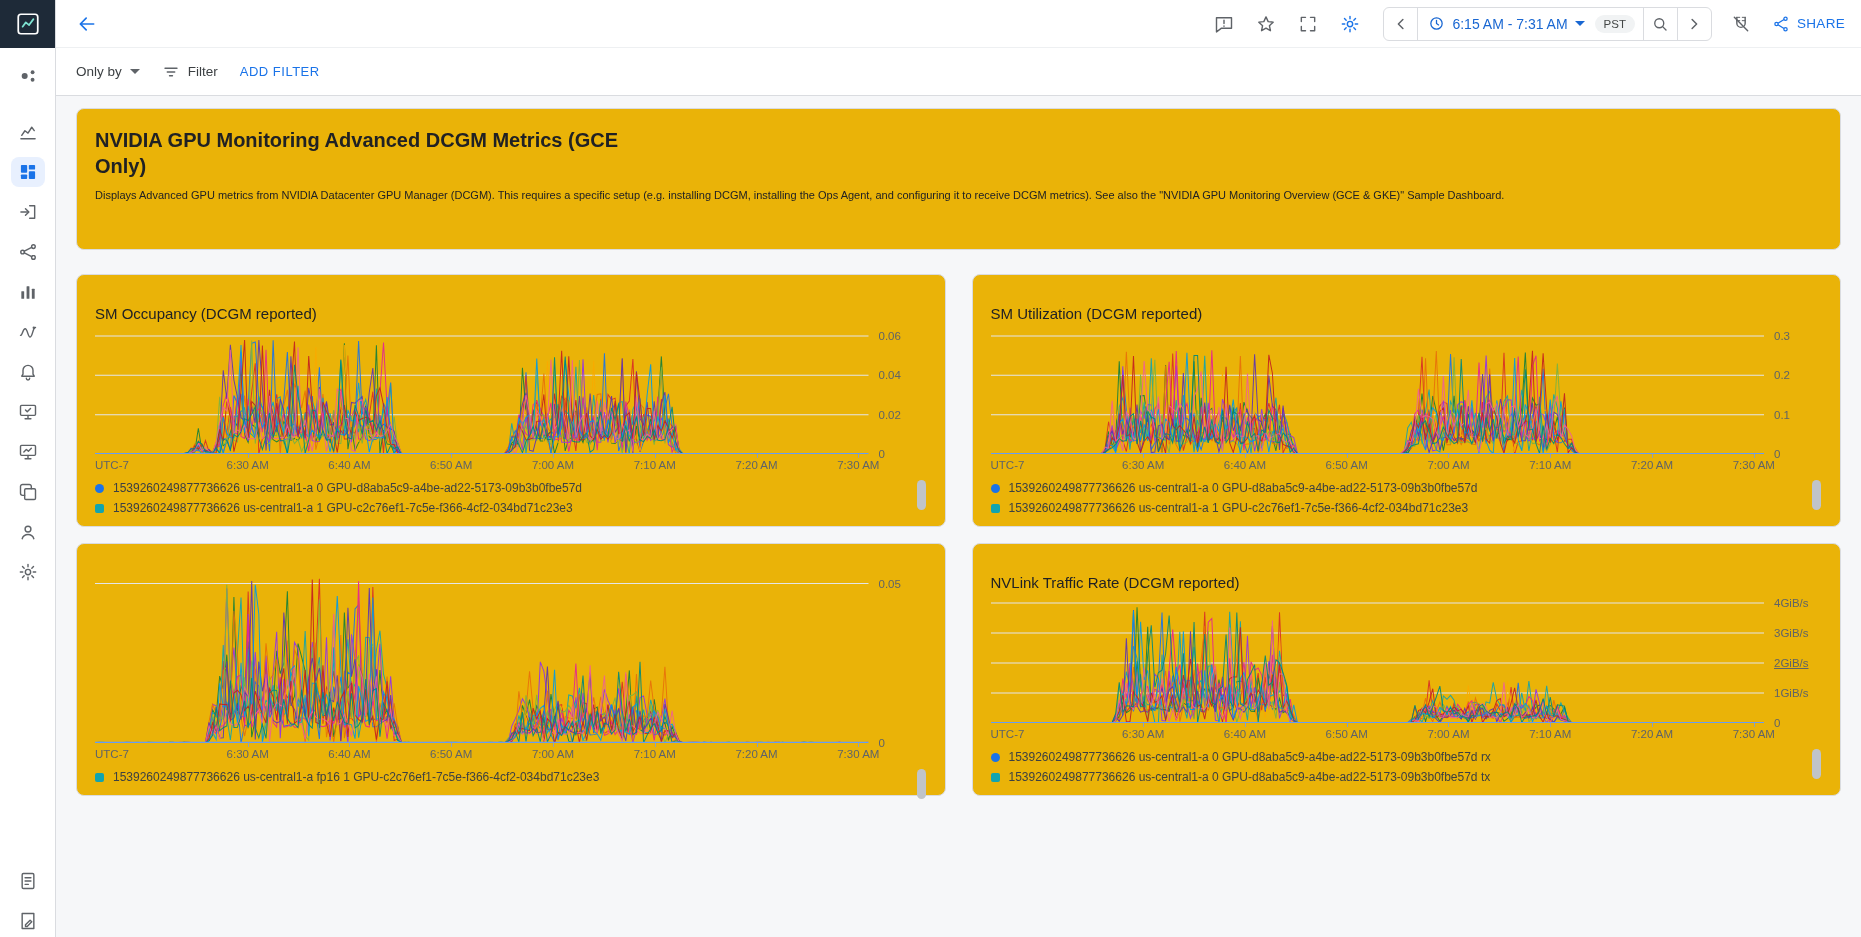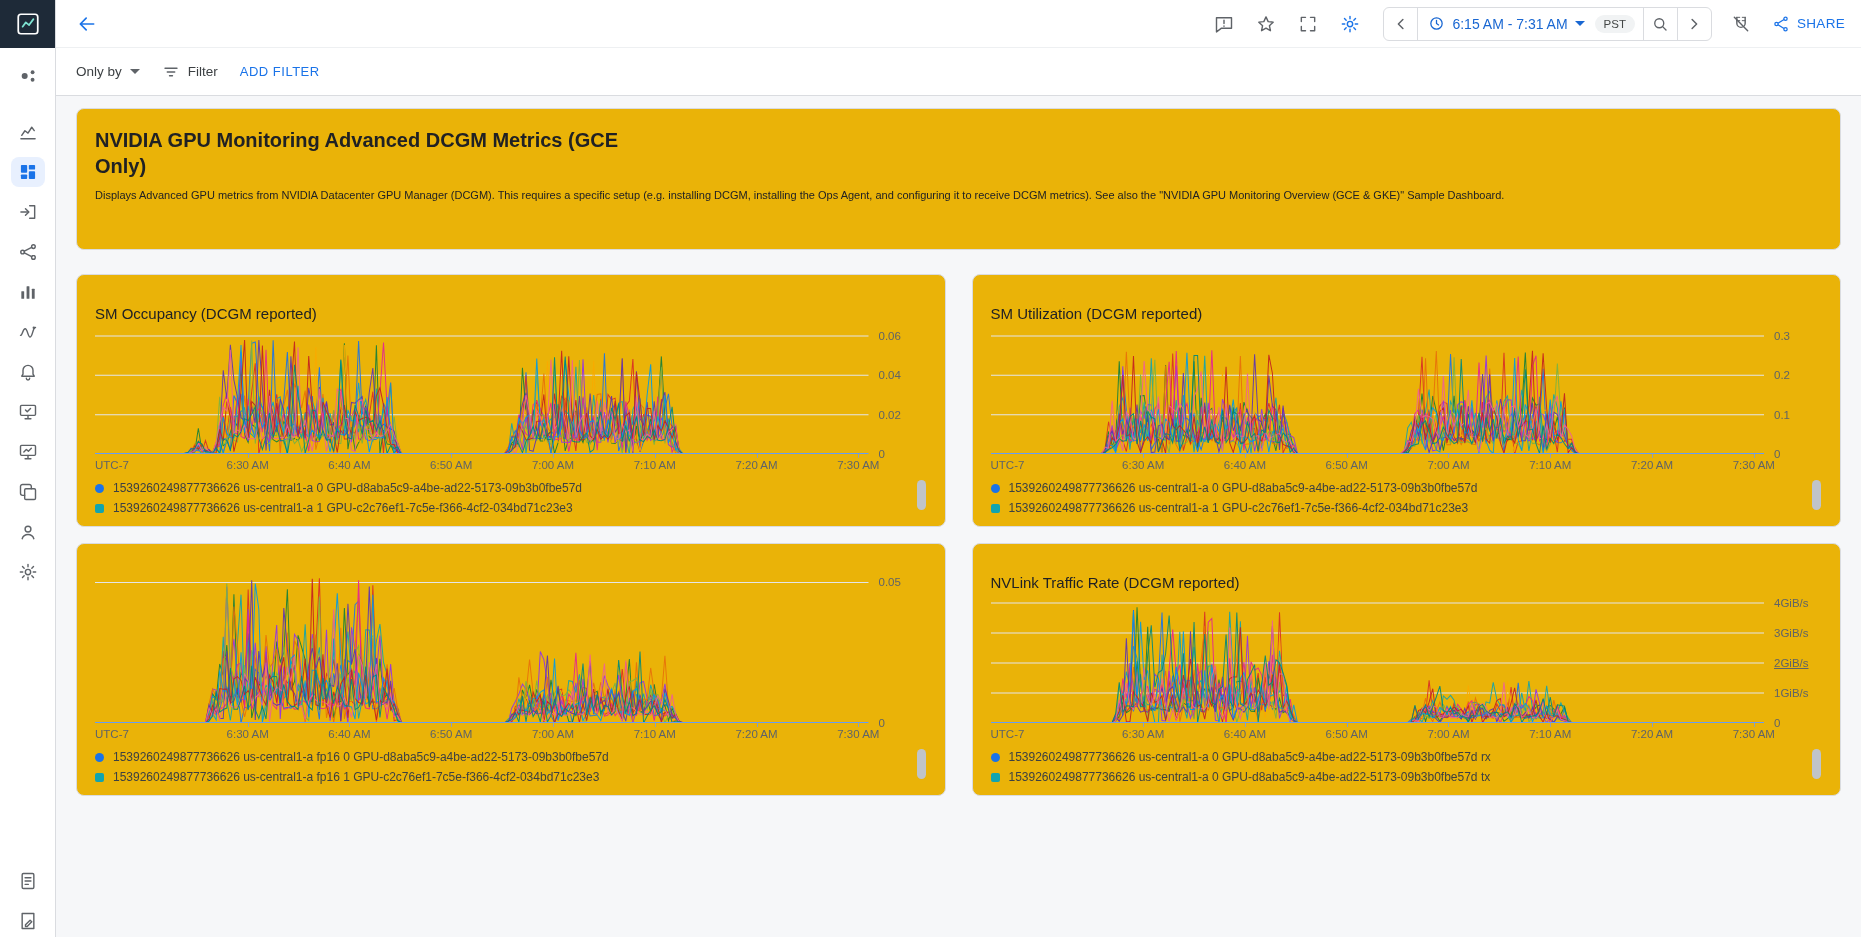--- a/index.html
+++ b/index.html
@@ -519,24 +519,20 @@
                 </div>
             </div>
             <div class="y-axis" id="y-axis-2">
                 <span style="top: 5.66038%;">0.05</span>
                 <span style="top: 100%;">0</span>
               </div>
           </div>
           <div class="legend">
             <div class="legend-rows">
               <div class="legend-row">
-                  <span class="marker" style="background: rgb(26, 115, 232); border-radius: 50%;"></span>
-                  <span>1539260249877736626 us-central1-a fp16 0 GPU-d8aba5c9-a4be-ad22-5173-09b3b0fbe57d</span>
-                </div>
-              <div class="legend-row">
                   <span class="marker" style="background: rgb(18, 164, 175); border-radius: 2px;"></span>
                   <span>1539260249877736626 us-central1-a fp16 1 GPU-c2c76ef1-7c5e-f366-4cf2-034bd71c23e3</span>
                 </div>
             </div>
             <div class="legend-scroll">
                 <div class="legend-thumb"></div>
               </div>
           </div>
         </div>
 

